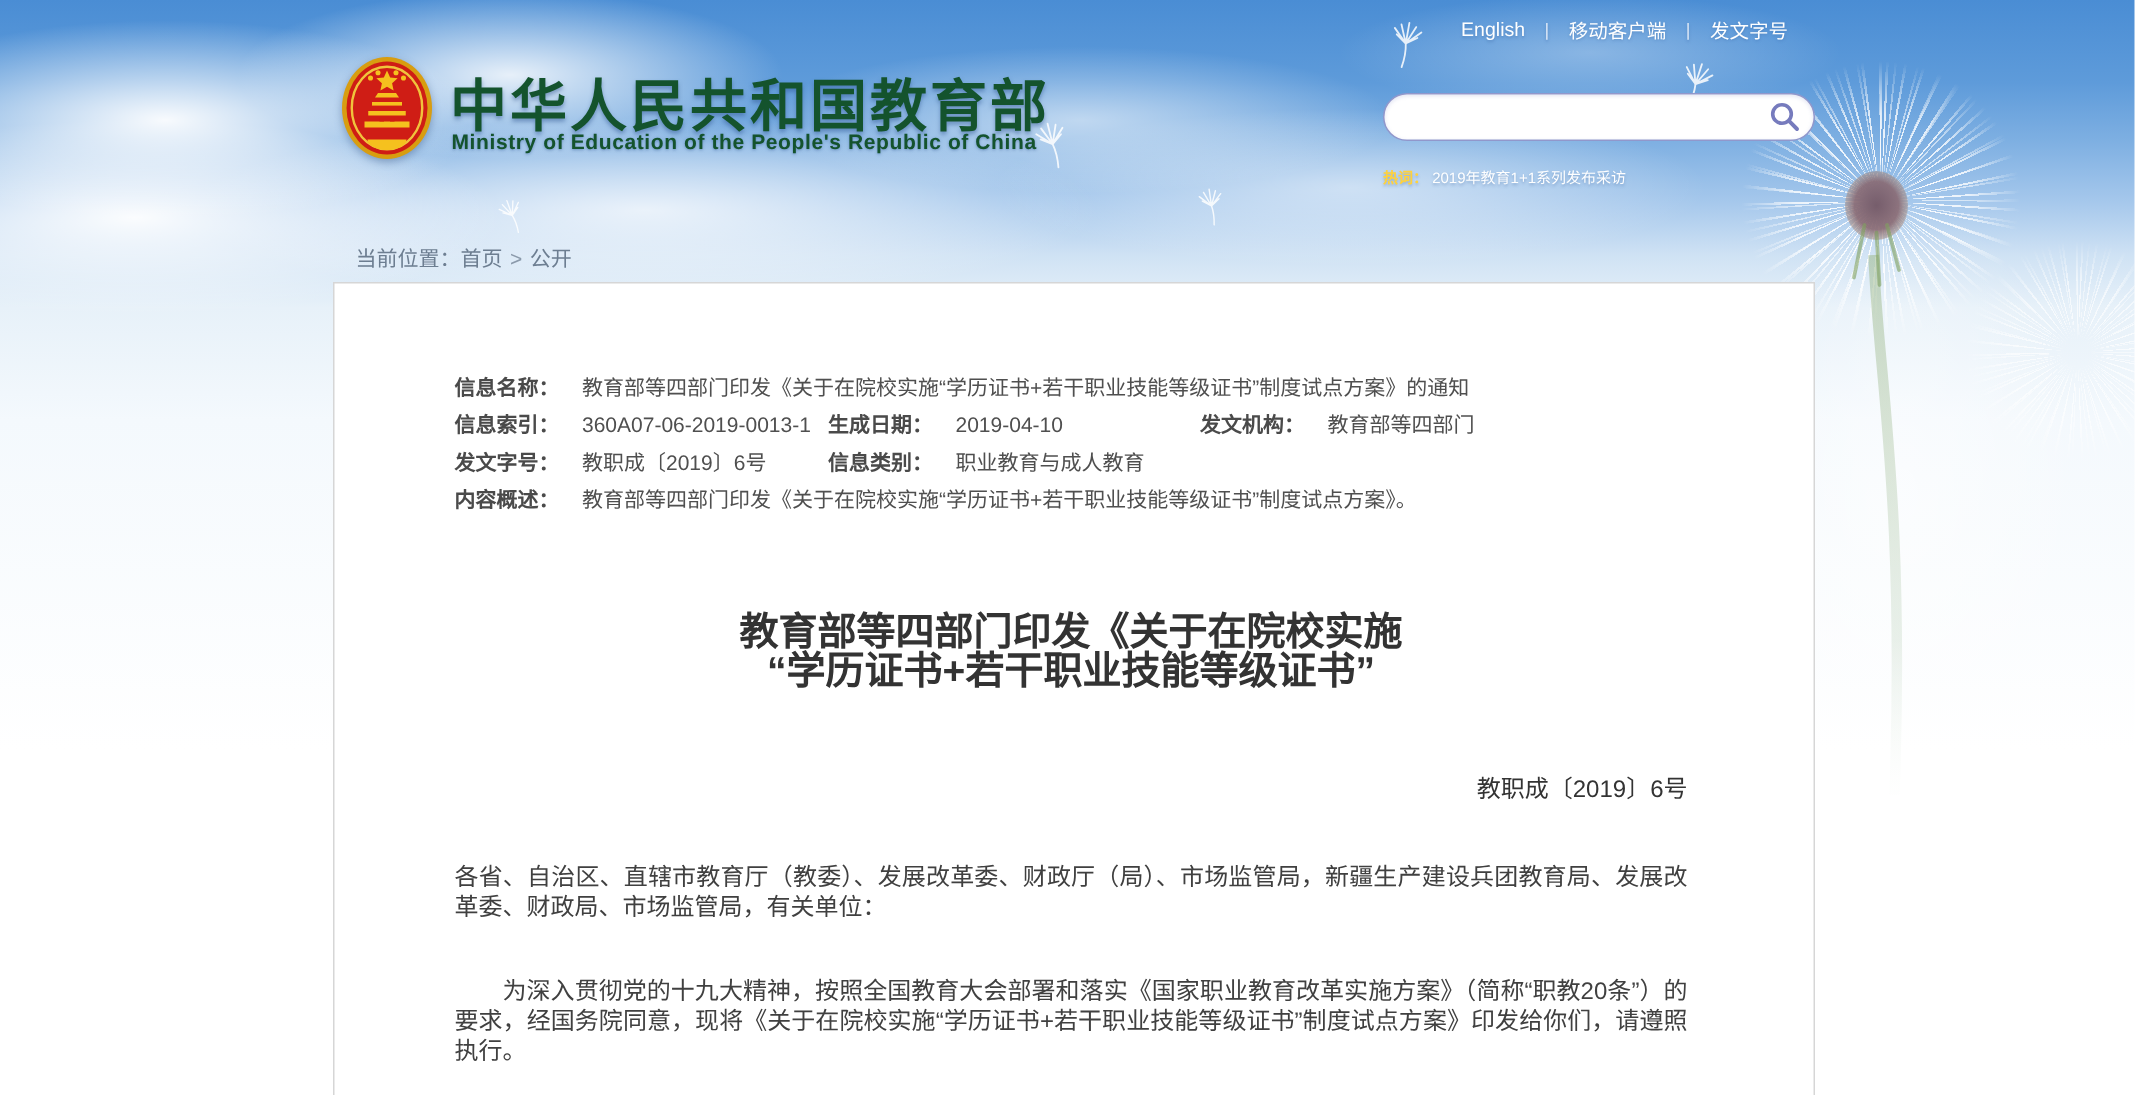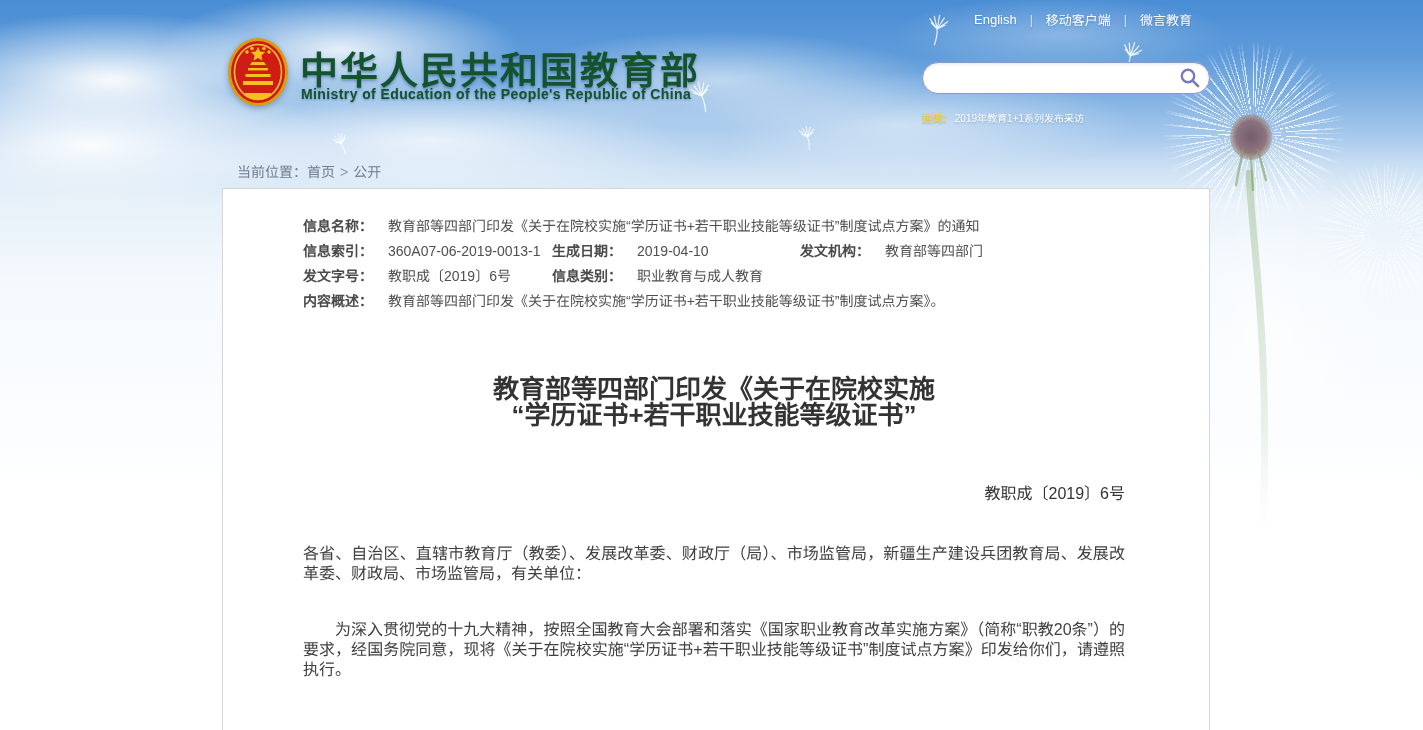--- a/index.html
+++ b/index.html
@@ -51,21 +51,21 @@
     text-shadow:0 1px 2px rgba(50,90,150,.35);text-align:right; }
   .hot-label { color:#ffd23c; font-weight:bold; }
   .hot-text { color:#fff; cursor:pointer; text-decoration:none; }
   
   .breadcrumb { position:absolute; left:237px; top:161px; font-size:14px; color:#6d7e91; }
   .breadcrumb a { color:#6d7e91; text-decoration:none; cursor:pointer; }
   .crumb-sep { margin:0 5px; color:#8b9aab; }
   
   .panel { position:absolute; left:222px; top:188px; width:988px; height:900px; background:#fff;
     border:1px solid #d6d6d6; padding:0 84px 0 80px; z-index:5; }
-  .meta-table { margin-top:25px; font-size:14px; color:#4a4a4a; }
+  .meta-table { margin-top:57px; font-size:14px; color:#4a4a4a; }
   .meta-row { display:flex; line-height:25px; }
   .meta-cell { display:flex; }
   .meta-label { font-weight:bold; width:85px; flex-shrink:0; white-space:nowrap; }
   .meta-value { color:#4f4f4f; white-space:nowrap; }
   .c1 { width:249px; } .c2 { width:248px; } .c3 { flex:1; }
   .doc-title { margin-top:62px; text-align:center; font-size:26px; font-weight:bold; color:#333; line-height:26px; }
   .doc-number { margin-top:52px; text-align:right; font-size:16px; color:#333; }
   .doc-body p { font-size:16px; color:#404040; line-height:20px; text-align:justify; }
   .para-salutation { margin-top:40px; }
   .para-body { margin-top:36px; text-indent:2em; }
@@ -106,21 +106,21 @@
     <use href="#seedling" x="640" y="22" transform="rotate(24 652 37) scale(0.7)"></use>
     <use href="#seedling" x="450" y="122" transform="rotate(-20 462 137) scale(0.75)"></use>
   </g>
 </svg>
 
 <nav class="top-links">
   <a>English</a>
   <span class="top-sep">|</span>
   <a>移动客户端</a>
   <span class="top-sep">|</span>
-  <a>微言教育</a>
+  <a>发文字号</a>
 </nav>
 
 <div class="logo-block">
   <svg class="emblem" viewBox="0 0 62 71">
     <ellipse cx="31" cy="35" rx="30" ry="34" fill="#d89d10"></ellipse>
     <ellipse cx="31" cy="35" rx="27" ry="31" fill="#cf1d15"></ellipse>
     <ellipse cx="31" cy="35" rx="23.5" ry="27.5" fill="none" stroke="#f0c33c" stroke-width="1.6"></ellipse>
     <path d="M31 10 l2.1 4.6 5 .5 -3.7 3.4 1 4.9 -4.4-2.5 -4.4 2.5 1-4.9 -3.7-3.4 5-.5 z" fill="#f5c11e"></path>
     <circle cx="20" cy="15" r="1.7" fill="#f5c11e"></circle>
     <circle cx="25" cy="11.5" r="1.7" fill="#f5c11e"></circle>

